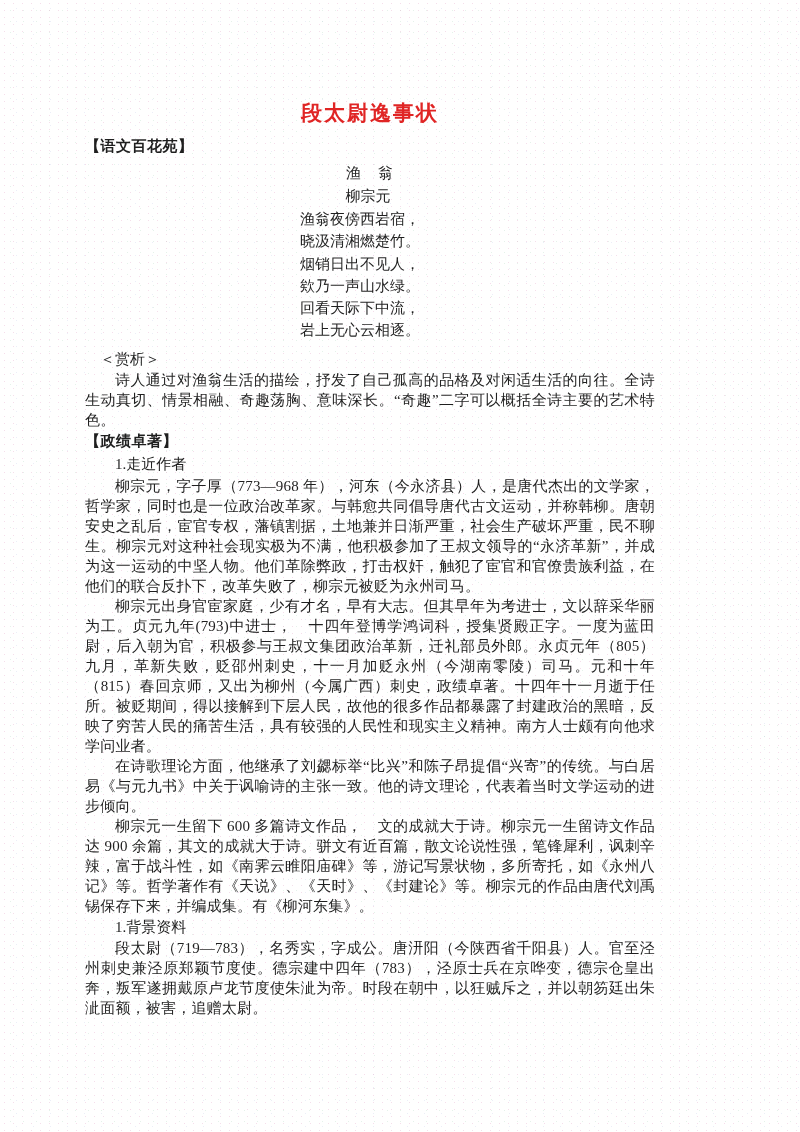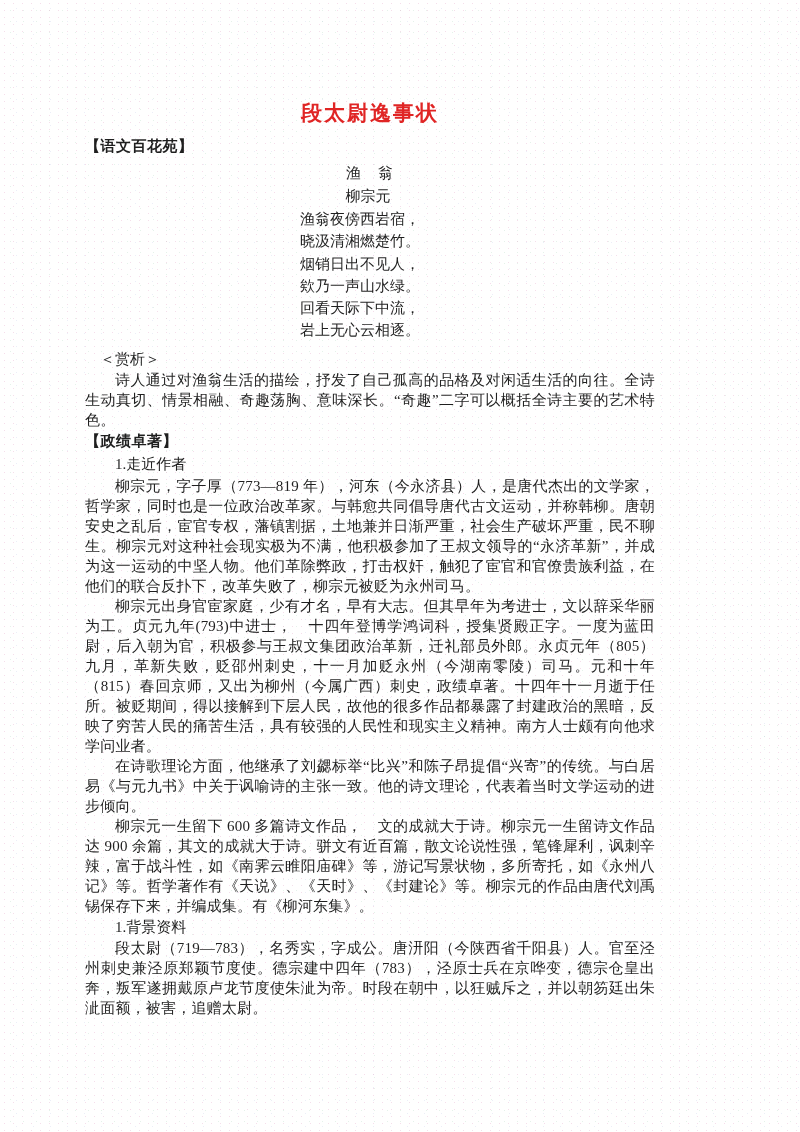--- a/index.html
+++ b/index.html
@@ -123,21 +123,21 @@
     <p class="poem-line">回看天际下中流，</p>
     <p class="poem-line">岩上无心云相逐。</p>
   </div>
 
   <p class="appreciation-heading">＜赏析＞</p>
   <p class="para">诗人通过对渔翁生活的描绘，抒发了自己孤高的品格及对闲适生活的向往。全诗生动真切、情景相融、奇趣荡胸、意味深长。“奇趣”二字可以概括全诗主要的艺术特色。</p>
 
   <h2 class="block-heading">【政绩卓著】</h2>
 
   <p class="sub-heading">1.走近作者</p>
-  <p class="para">柳宗元，字子厚（773—819 年），河东（今永济县）人，是唐代杰出的文学家，哲学家，同时也是一位政治改革家。与韩愈共同倡导唐代古文运动，并称韩柳。唐朝安史之乱后，宦官专权，藩镇割据，土地兼并日渐严重，社会生产破坏严重，民不聊生。柳宗元对这种社会现实极为不满，他积极参加了王叔文领导的“永济革新”，并成为这一运动的中坚人物。他们革除弊政，打击权奸，触犯了宦官和官僚贵族利益，在他们的联合反扑下，改革失败了，柳宗元被贬为永州司马。</p>
+  <p class="para">柳宗元，字子厚（773—968 年），河东（今永济县）人，是唐代杰出的文学家，哲学家，同时也是一位政治改革家。与韩愈共同倡导唐代古文运动，并称韩柳。唐朝安史之乱后，宦官专权，藩镇割据，土地兼并日渐严重，社会生产破坏严重，民不聊生。柳宗元对这种社会现实极为不满，他积极参加了王叔文领导的“永济革新”，并成为这一运动的中坚人物。他们革除弊政，打击权奸，触犯了宦官和官僚贵族利益，在他们的联合反扑下，改革失败了，柳宗元被贬为永州司马。</p>
   <p class="para">柳宗元出身官宦家庭，少有才名，早有大志。但其早年为考进士，文以辞采华丽为工。贞元九年(793)中进士，　十四年登博学鸿词科，授集贤殿正字。一度为蓝田尉，后入朝为官，积极参与王叔文集团政治革新，迁礼部员外郎。永贞元年（805）九月，革新失败，贬邵州刺史，十一月加贬永州（今湖南零陵）司马。元和十年（815）春回京师，又出为柳州（今属广西）刺史，政绩卓著。十四年十一月逝于任所。被贬期间，得以接解到下层人民，故他的很多作品都暴露了封建政治的黑暗，反映了穷苦人民的痛苦生活，具有较强的人民性和现实主义精神。南方人士颇有向他求学问业者。</p>
   <p class="para">在诗歌理论方面，他继承了刘勰标举“比兴”和陈子昂提倡“兴寄”的传统。与白居易《与元九书》中关于讽喻诗的主张一致。他的诗文理论，代表着当时文学运动的进步倾向。</p>
   <p class="para">柳宗元一生留下 600 多篇诗文作品，　文的成就大于诗。柳宗元一生留诗文作品达 900 余篇，其文的成就大于诗。骈文有近百篇，散文论说性强，笔锋犀利，讽刺辛辣，富于战斗性，如《南霁云睢阳庙碑》等，游记写景状物，多所寄托，如《永州八记》等。哲学著作有《天说》、《天时》、《封建论》等。柳宗元的作品由唐代刘禹锡保存下来，并编成集。有《柳河东集》。</p>
 
   <p class="sub-heading">1.背景资料</p>
   <p class="para">段太尉（719—783），名秀实，字成公。唐汧阳（今陕西省千阳县）人。官至泾州刺史兼泾原郑颖节度使。德宗建中四年（783），泾原士兵在京哗变，德宗仓皇出奔，叛军遂拥戴原卢龙节度使朱泚为帝。时段在朝中，以狂贼斥之，并以朝笏廷出朱泚面额，被害，追赠太尉。</p>
 
 </div>
 
 </body></html>

